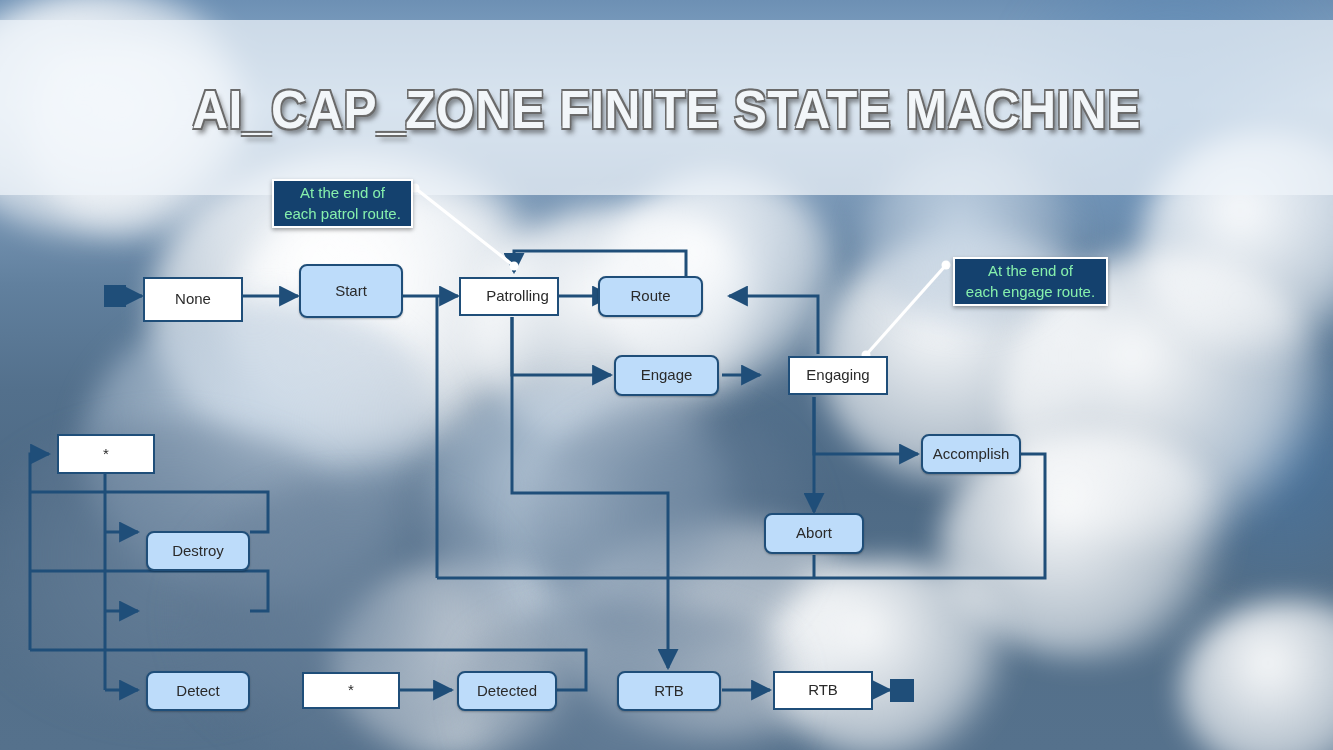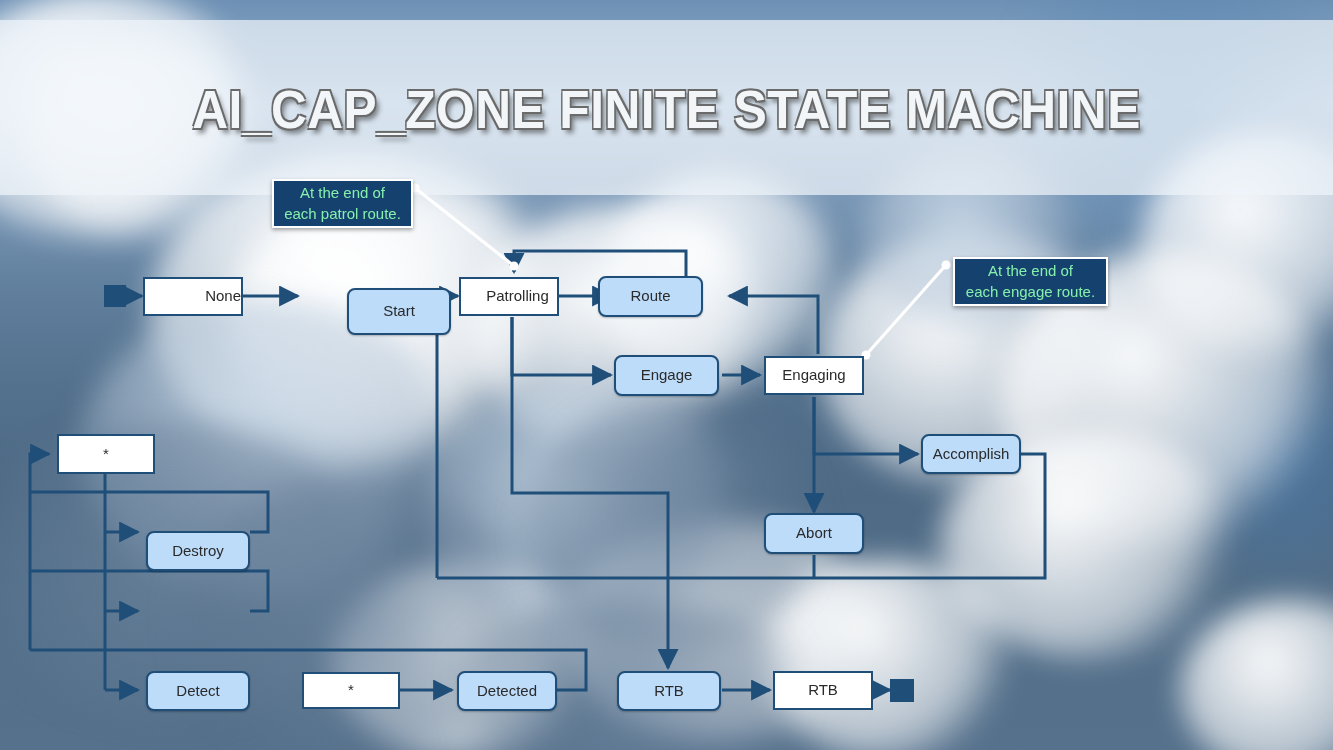--- a/index.html
+++ b/index.html
@@ -163,41 +163,41 @@
 
       <path class="lead" d="M946,265 L866,355"></path>
       <circle class="leaddot" cx="946" cy="265" r="4.5"></circle>
       <circle class="leaddot" cx="866" cy="355" r="4.5"></circle>
     </g>
   </svg>
 
   <div class="marker" style="left:104px;top:285px;width:22px;height:22px;"></div>
   <div class="marker" style="left:890px;top:679px;width:24px;height:23px;"></div>
 
-  <div class="node state" style="left:143px;top:277px;width:100px;height:39px;justify-content:flex-end;">
+  <div class="node state" style="left:143px;top:277px;width:100px;height:45px;">
     <span>None</span>
   </div>
 
-  <div class="node trans" style="left:299px;top:288px;width:104px;height:47px;margin-left:48px;">
+  <div class="node trans" style="left:299px;top:264px;width:104px;height:54px;">
     <span>Start</span>
   </div>
 
   <div class="node state" style="left:459px;top:277px;width:100px;height:39px;padding-left:17px;">
     <span>Patrolling</span>
   </div>
 
   <div class="node trans" style="left:598px;top:276px;width:105px;height:41px;">
     <span>Route</span>
   </div>
 
   <div class="node trans" style="left:614px;top:355px;width:105px;height:41px;">
     <span>Engage</span>
   </div>
 
-  <div class="node state" style="left:764px;top:356px;width:100px;height:39px;">
+  <div class="node state" style="left:788px;top:356px;width:100px;height:39px;">
     <span>Engaging</span>
   </div>
 
   <div class="node trans" style="left:921px;top:434px;width:100px;height:40px;">
     <span>Accomplish</span>
   </div>
 
   <div class="node trans" style="left:764px;top:513px;width:100px;height:41px;">
     <span>Abort</span>
   </div>

